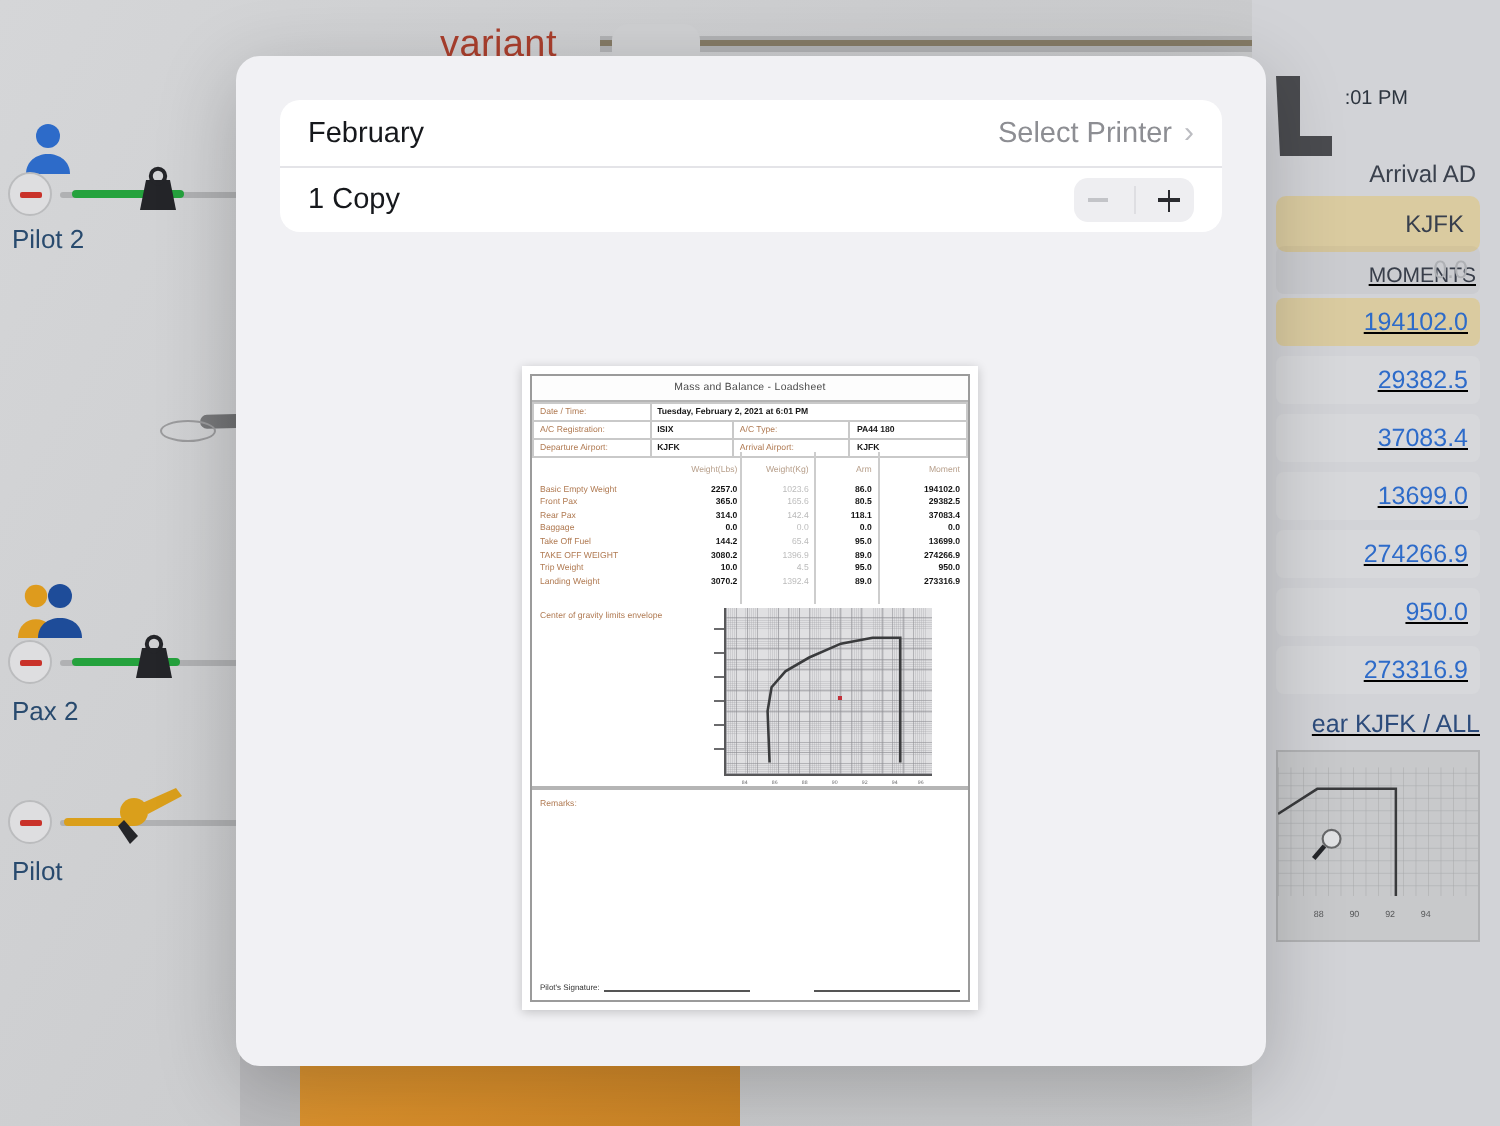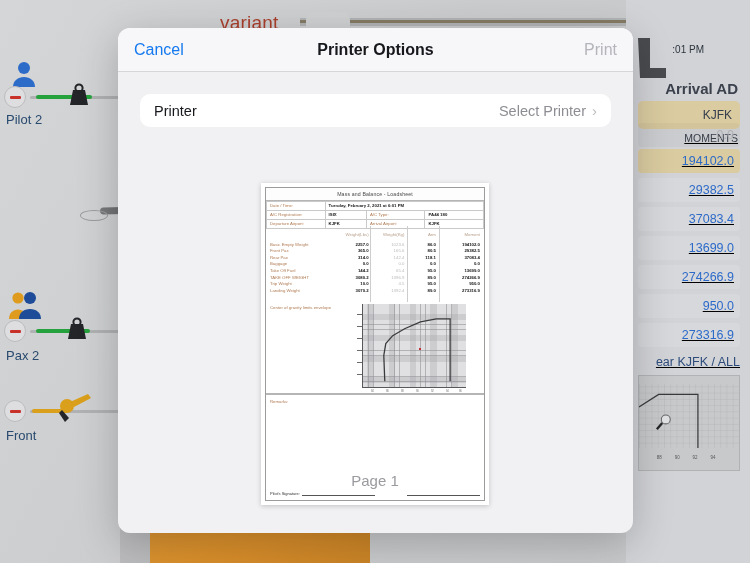--- a/index.html
+++ b/index.html
@@ -69,21 +69,21 @@
   .minus-badge i { display: block; width: 11px; height: 3px; background: #d0342c; border-radius: 1px; }
   .mass-label { position: absolute; font-size: 13px; color: #2a4d72; }
   .weight-icon { position: absolute; width: 26px; height: 24px; }
 
   
   .bg-right {
     position: absolute; right: 0; top: 0; width: 124px; height: 563px;
     background: #d9dade;
   }
   .bg-right-inner { position: absolute; right: 6px; top: 0; width: 112px; }
-  .ad-label { font-size: 15px; color: #3d4450; text-align: right; padding-right: 6px; font-weight: bold; }
+  .ad-label { font-size: 12px; color: #3d4450; text-align: right; padding-right: 6px; }
   .ad-field {
     margin: 4px 4px 0 6px; height: 28px; background: #e2d2a6; border-radius: 5px;
     color: #3a4250; font-size: 12px; display: flex; align-items: center;
     justify-content: flex-end; padding-right: 8px;
   }
   .moments-head { margin-top: 14px; font-size: 10.5px; color: #3d4450; text-align: right; padding-right: 6px; }
   .mom-cell {
     margin: 5px 4px 0 6px; height: 24px; background: #dedfe3; border-radius: 4px;
     display: flex; align-items: center; justify-content: flex-end; padding-right: 6px;
     font-size: 12.5px; color: #2f6fd0;
@@ -302,21 +302,21 @@
         <div class="slider-track" style="left:30px; top:20px; width:200px;"></div>
         <div class="slider-fill" style="left:32px; top:19px; width:36px; background:#e2a51c;"></div>
         <div class="minus-badge" style="left:4px; top:10px;">
             <i></i>
           </div>
         <svg style="position:absolute; left:52px; top:2px;" width="42" height="36" viewBox="0 0 42 36">
           <path d="M18 10 L36 2 L39 6 L22 15 Z" fill="#e2a51c"></path>
           <circle cx="15" cy="14" r="7" fill="#e2a51c"></circle>
           <path d="M10 18 L17 26 L13 30 L7 21 Z" fill="#26272b"></path>
         </svg>
-        <div class="mass-label" style="left:6px; top:38px;">Front</div>
+        <div class="mass-label" style="left:6px; top:38px;">Pilot</div>
       </div>
 
       <svg class="rail" viewBox="0 0 340 34">
         <rect x="0" y="12" width="340" height="8" fill="#b8b9bb"></rect>
         <rect x="0" y="14" width="340" height="3" fill="#8a7f6a"></rect>
         <rect x="6" y="6" width="44" height="22" rx="8" fill="#d7d8da"></rect>
       </svg>
     </div>
 
     <div class="bg-right">
@@ -358,32 +358,35 @@
             <text x="80" y="88" font-size="5" fill="#5a5b5d" font-family="Liberation Sans, sans-serif">94</text>
           </svg>
         </div>
       </div>
     </div>
   </div>
 
   <div class="dim"></div>
 
   <div class="modal">
-    <div class="modal-header">
-      <div class="hdr-cancel">Cancel</div>
-      <div class="hdr-title">Printer Options</div>
-      <div class="hdr-print">Print</div>
-    </div>
 
     <div class="card">
       <div class="crow">
-        <span>Printer</span>
+        <span>February</span>
         <span class="crow-right">
           <span>Select Printer</span>
           <span class="chev">›</span>
+        </span>
+      </div>
+      <div class="crow">
+        <span>1 Copy</span>
+        <span class="stepper">
+          <span class="st-minus"></span>
+          <span class="divider"></span>
+          <span class="st-plus"></span>
         </span>
       </div>
     </div>
   </div>
 
   <div class="preview">
     <div class="sheet">
       <div class="sheet-inner">
         <div class="sh-title">Mass and Balance - Loadsheet</div>
 
@@ -503,18 +506,17 @@
         <div class="remarks">
           <span>Remarks:</span>
           <div class="sig">
             <span>Pilot's Signature:</span>
             <span class="sig-line"></span>
             <span style="width:30px"></span>
             <span class="sig-line"></span>
           </div>
         </div>
       </div>
-      <div class="page-badge">Page 1</div>
     </div>
   </div>
 
 
 </div>
 
 </body></html>

